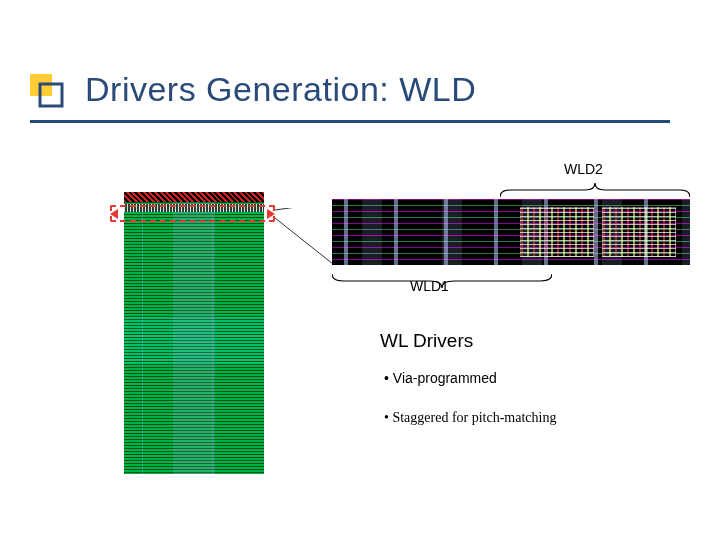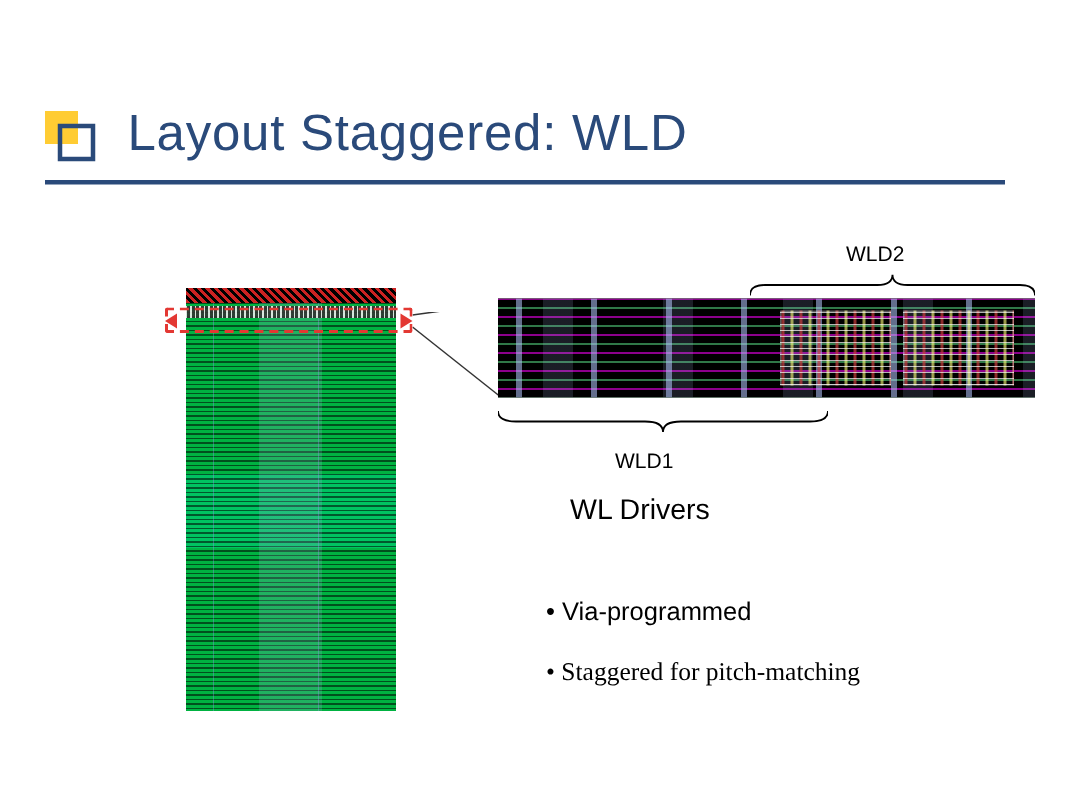--- a/index.html
+++ b/index.html
@@ -6,27 +6,27 @@
   body { width: 720px; height: 540px; background: #fff; font-family: Verdana, Arial, sans-serif; position: relative; }
 
   .title-area { position: absolute; top: 70px; left: 30px; right: 30px; }
   .title-bullet { position: absolute; top: 4px; left: 0; width: 35px; height: 35px; }
   .title-bullet rect:nth-child(1) { fill: #FFCC33; }
   .title-bullet rect:nth-child(2) { fill: none; stroke: #2A4A7A; stroke-width: 3; }
   .title-text { position: absolute; left: 55px; top: 0; font-size: 34px; color: #2A4A7A; font-weight: normal; letter-spacing: 0.5px; }
   .title-line { position: absolute; top: 50px; left: 0; width: 640px; height: 3px; background: #2A4A7A; }
 
   .label-wld2 { position: absolute; top: 161px; left: 564px; font-size: 14px; }
-  .label-wld1 { position: absolute; top: 299px; left: 410px; font-size: 14px; }
+  .label-wld1 { position: absolute; top: 278px; left: 410px; font-size: 14px; }
 
   .brace-wld2 { position: absolute; top: 183px; left: 500px; width: 190px; height: 15px; }
   .brace-wld1 { position: absolute; top: 274px; left: 332px; width: 220px; height: 15px; }
 
   .subtitle { position: absolute; top: 330px; left: 380px; font-size: 19px; }
-  .bullet-line { position: absolute; left: 364px; font-size: 17px; margin-top: 28px; }
+  .bullet-line { position: absolute; left: 384px; font-size: 14px; }
   .bullet-1 { top: 370px; }
   .bullet-2 { top: 410px; font-family: Liberation Serif, serif; }
 
   
   .chip-left {
     position: absolute; top: 192px; left: 124px; width: 140px; height: 282px;
     background: #0a0a0a;
   }
   .chip-left .hatch { position:absolute; top:0; left:0; right:0; height:10px; background: repeating-linear-gradient(45deg, #c22 0 2px, #000 2px 4px); }
   .chip-left .body { position:absolute; top:10px; left:0; right:0; bottom:0;
@@ -99,21 +99,21 @@
 
 </style>
 </head>
 <body>
 
 <div class="title-area">
   <svg class="title-bullet" viewBox="0 0 35 35">
     <rect x="0" y="0" width="22" height="22"></rect>
     <rect x="10" y="10" width="22" height="22"></rect>
   </svg>
-  <div class="title-text">Layout Staggered: WLD</div>
+  <div class="title-text">Drivers Generation: WLD</div>
   <div class="title-line"></div>
 </div>
 
 <div class="label-wld2">WLD2</div>
 <svg class="brace-wld2 curly" viewBox="0 0 190 15" preserveAspectRatio="none">
   <path d="M0,14 Q0,7 10,7 L85,7 Q95,7 95,0 Q95,7 105,7 L180,7 Q190,7 190,14"></path>
 </svg>
 
 <div class="chip-left">
   <div class="hatch"></div>

